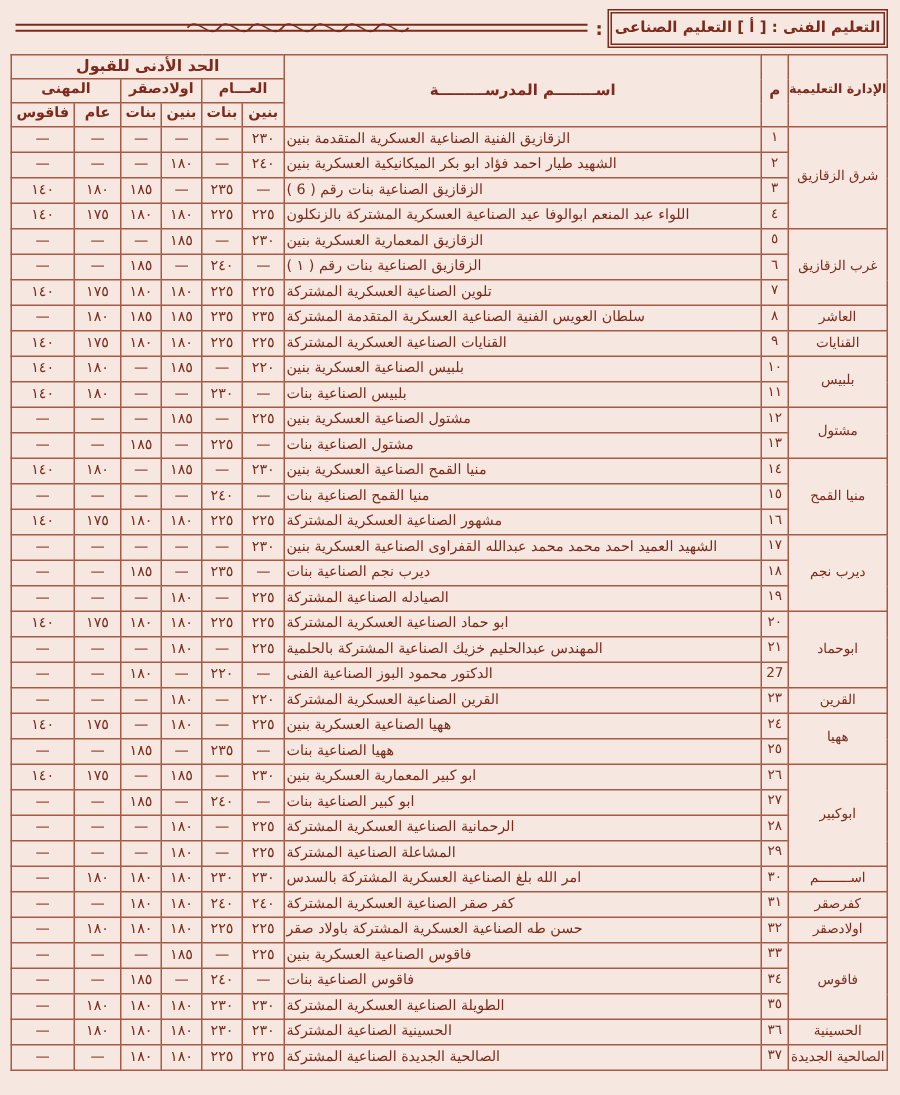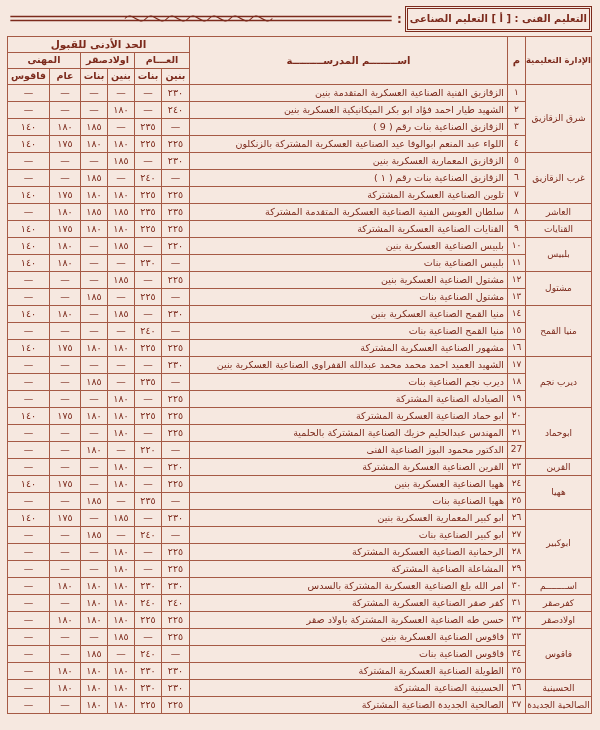--- a/index.html
+++ b/index.html
@@ -38,21 +38,21 @@
     padding:0;color:var(--ink);
     font-size:9.5px;line-height:1.1;height:16px;
     overflow:hidden;
   }
   thead th{font-weight:bold;height:15px;}
   th.h-min{font-size:10.5px;}
   th.h-admin{font-size:8.5px;white-space:nowrap;margin-top:37px;}
   th.h-school{font-size:10px;letter-spacing:1px;margin-top:16px;}
   th.h-num{font-size:10px;}
   td.school{
-    text-align:right;padding:0 3px 0 1px;white-space:nowrap;
+    text-align:left;padding:0 3px 0 1px;white-space:nowrap;
   }
   td.admin{font-weight:normal;font-size:9px;line-height:1.15;padding:0 1px;}
   td.num{font-size:9px;}
   td.score{font-size:9.5px;}
 </style>
 </head>
 <body>
 
 <div class="page">
 
@@ -120,21 +120,21 @@
           <td class="school">الشهيد طيار احمد فؤاد ابو بكر الميكانيكية العسكرية بنين</td>
           <td class="score">٢٤٠</td>
           <td class="score">—</td>
           <td class="score">١٨٠</td>
           <td class="score">—</td>
           <td class="score">—</td>
           <td class="score">—</td>
         </tr>
         <tr>
           <td class="num">٣</td>
-          <td class="school">الزقازيق الصناعية بنات رقم ( 9 )</td>
+          <td class="school">الزقازيق الصناعية بنات رقم ( 6 )</td>
           <td class="score">—</td>
           <td class="score">٢٣٥</td>
           <td class="score">—</td>
           <td class="score">١٨٥</td>
           <td class="score">١٨٠</td>
           <td class="score">١٤٠</td>
         </tr>
         <tr>
           <td class="num">٤</td>
           <td class="school">اللواء عبد المنعم ابوالوفا عيد الصناعية العسكرية المشتركة بالزنكلون</td>

